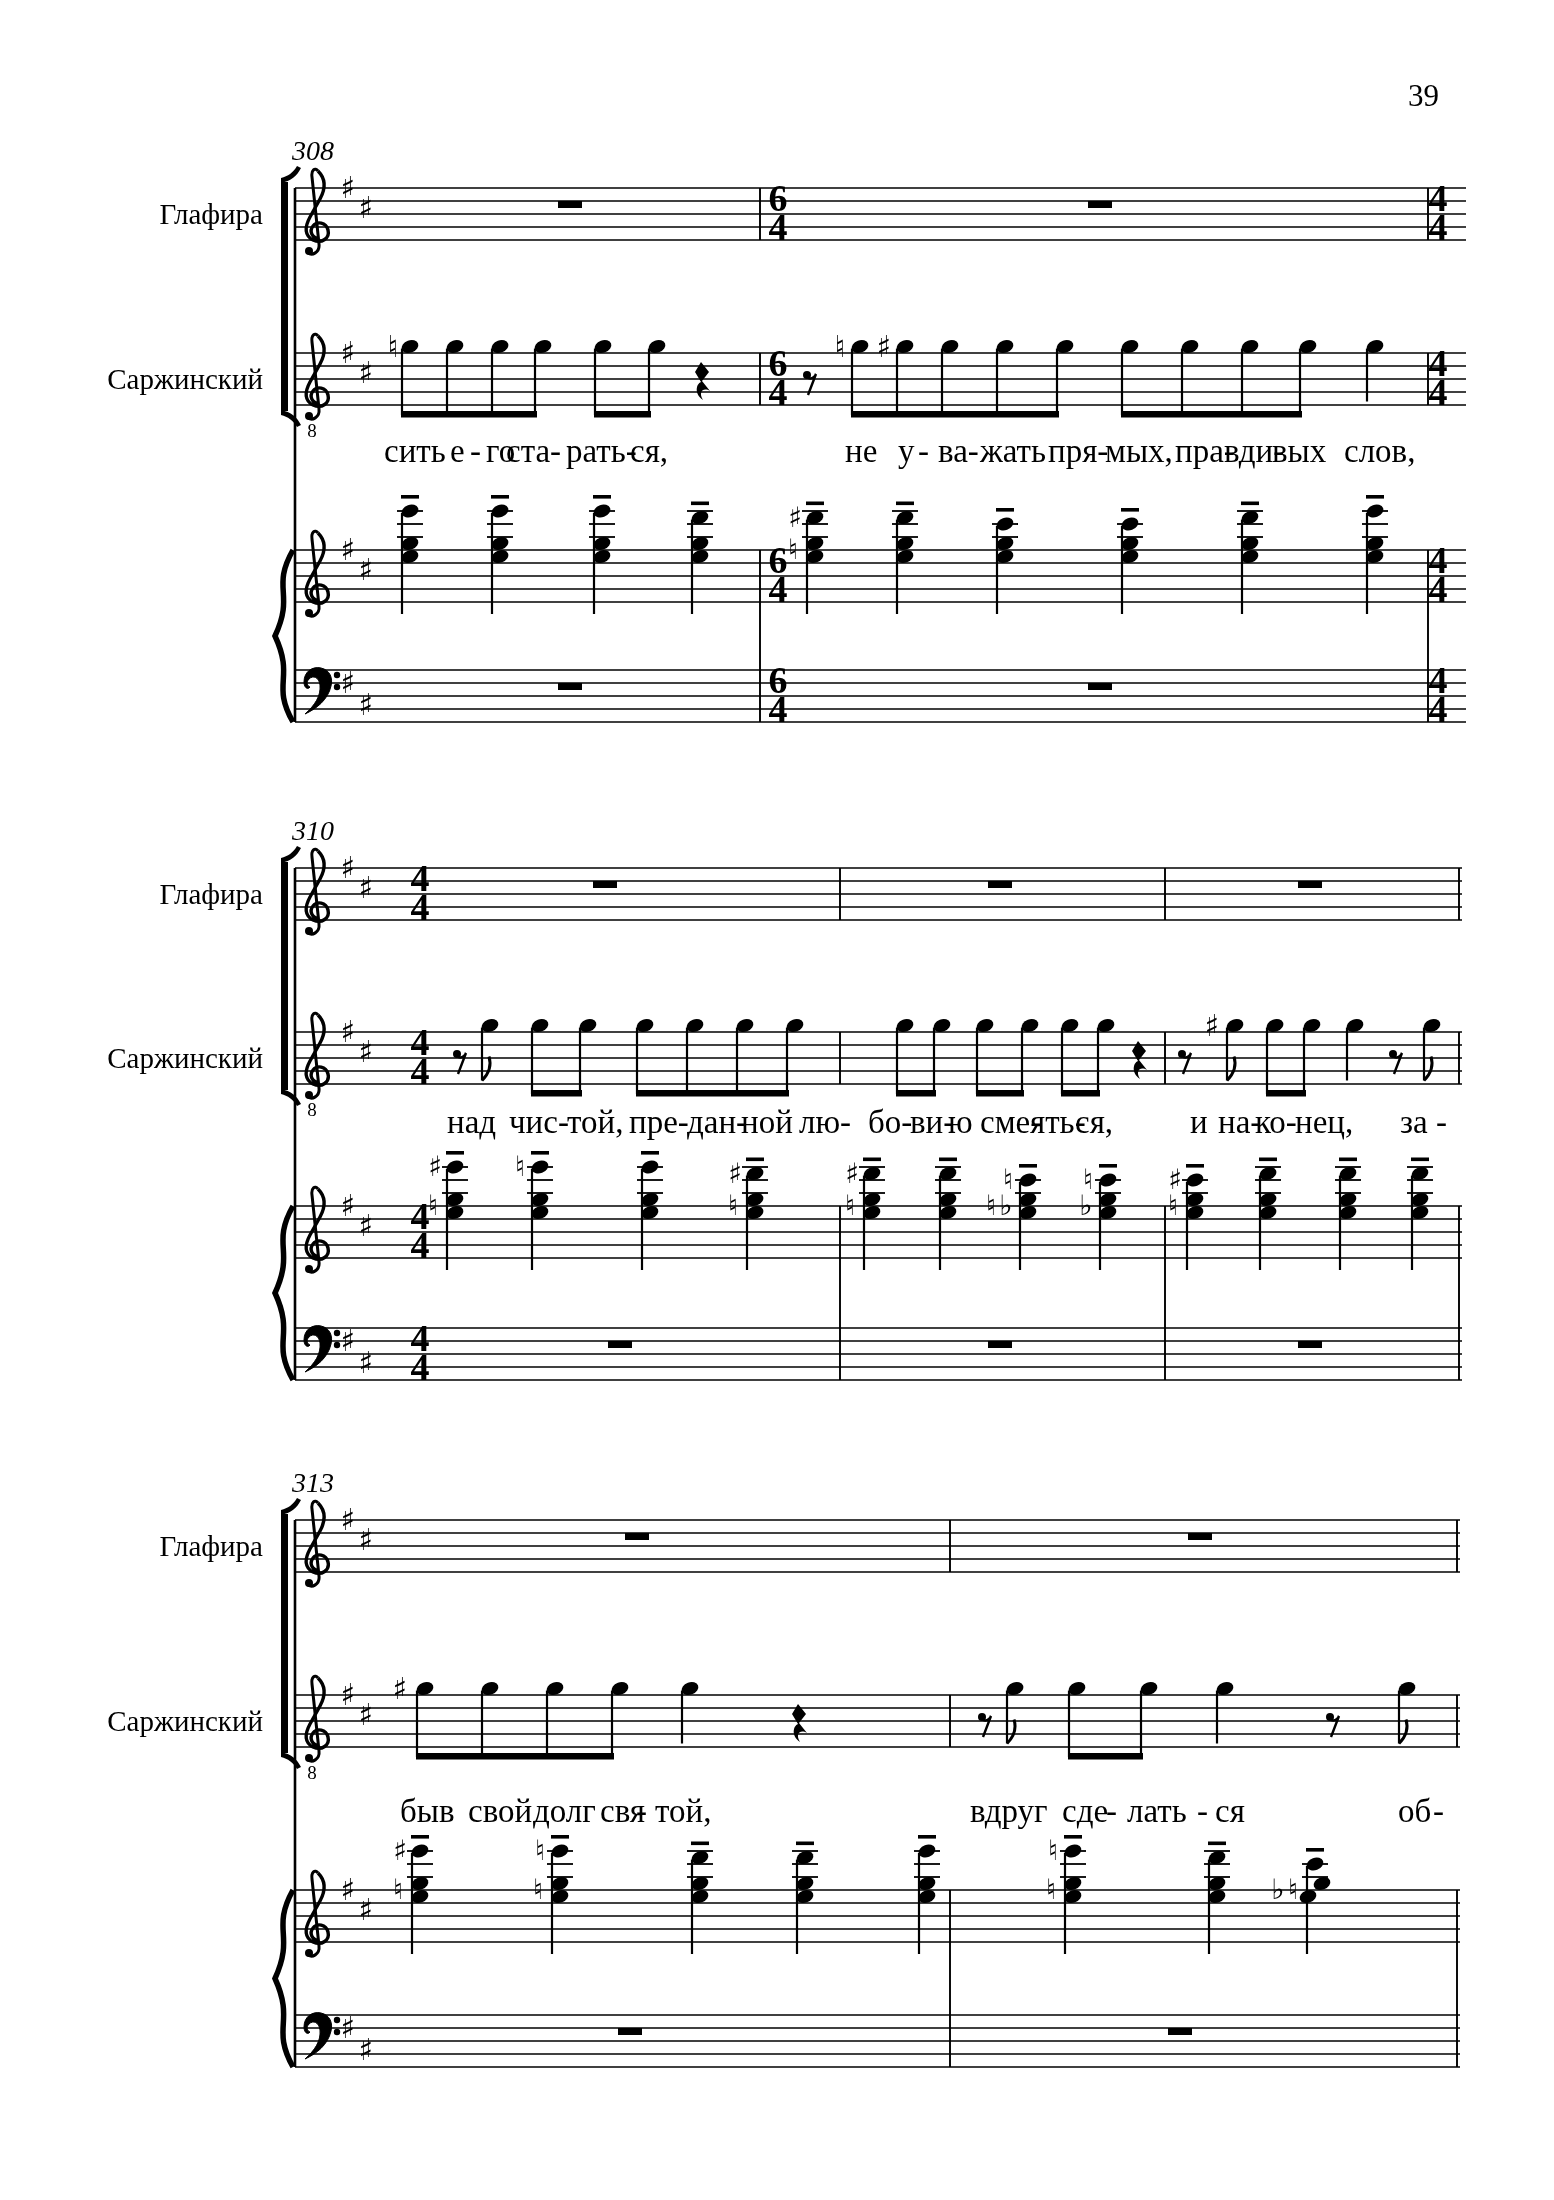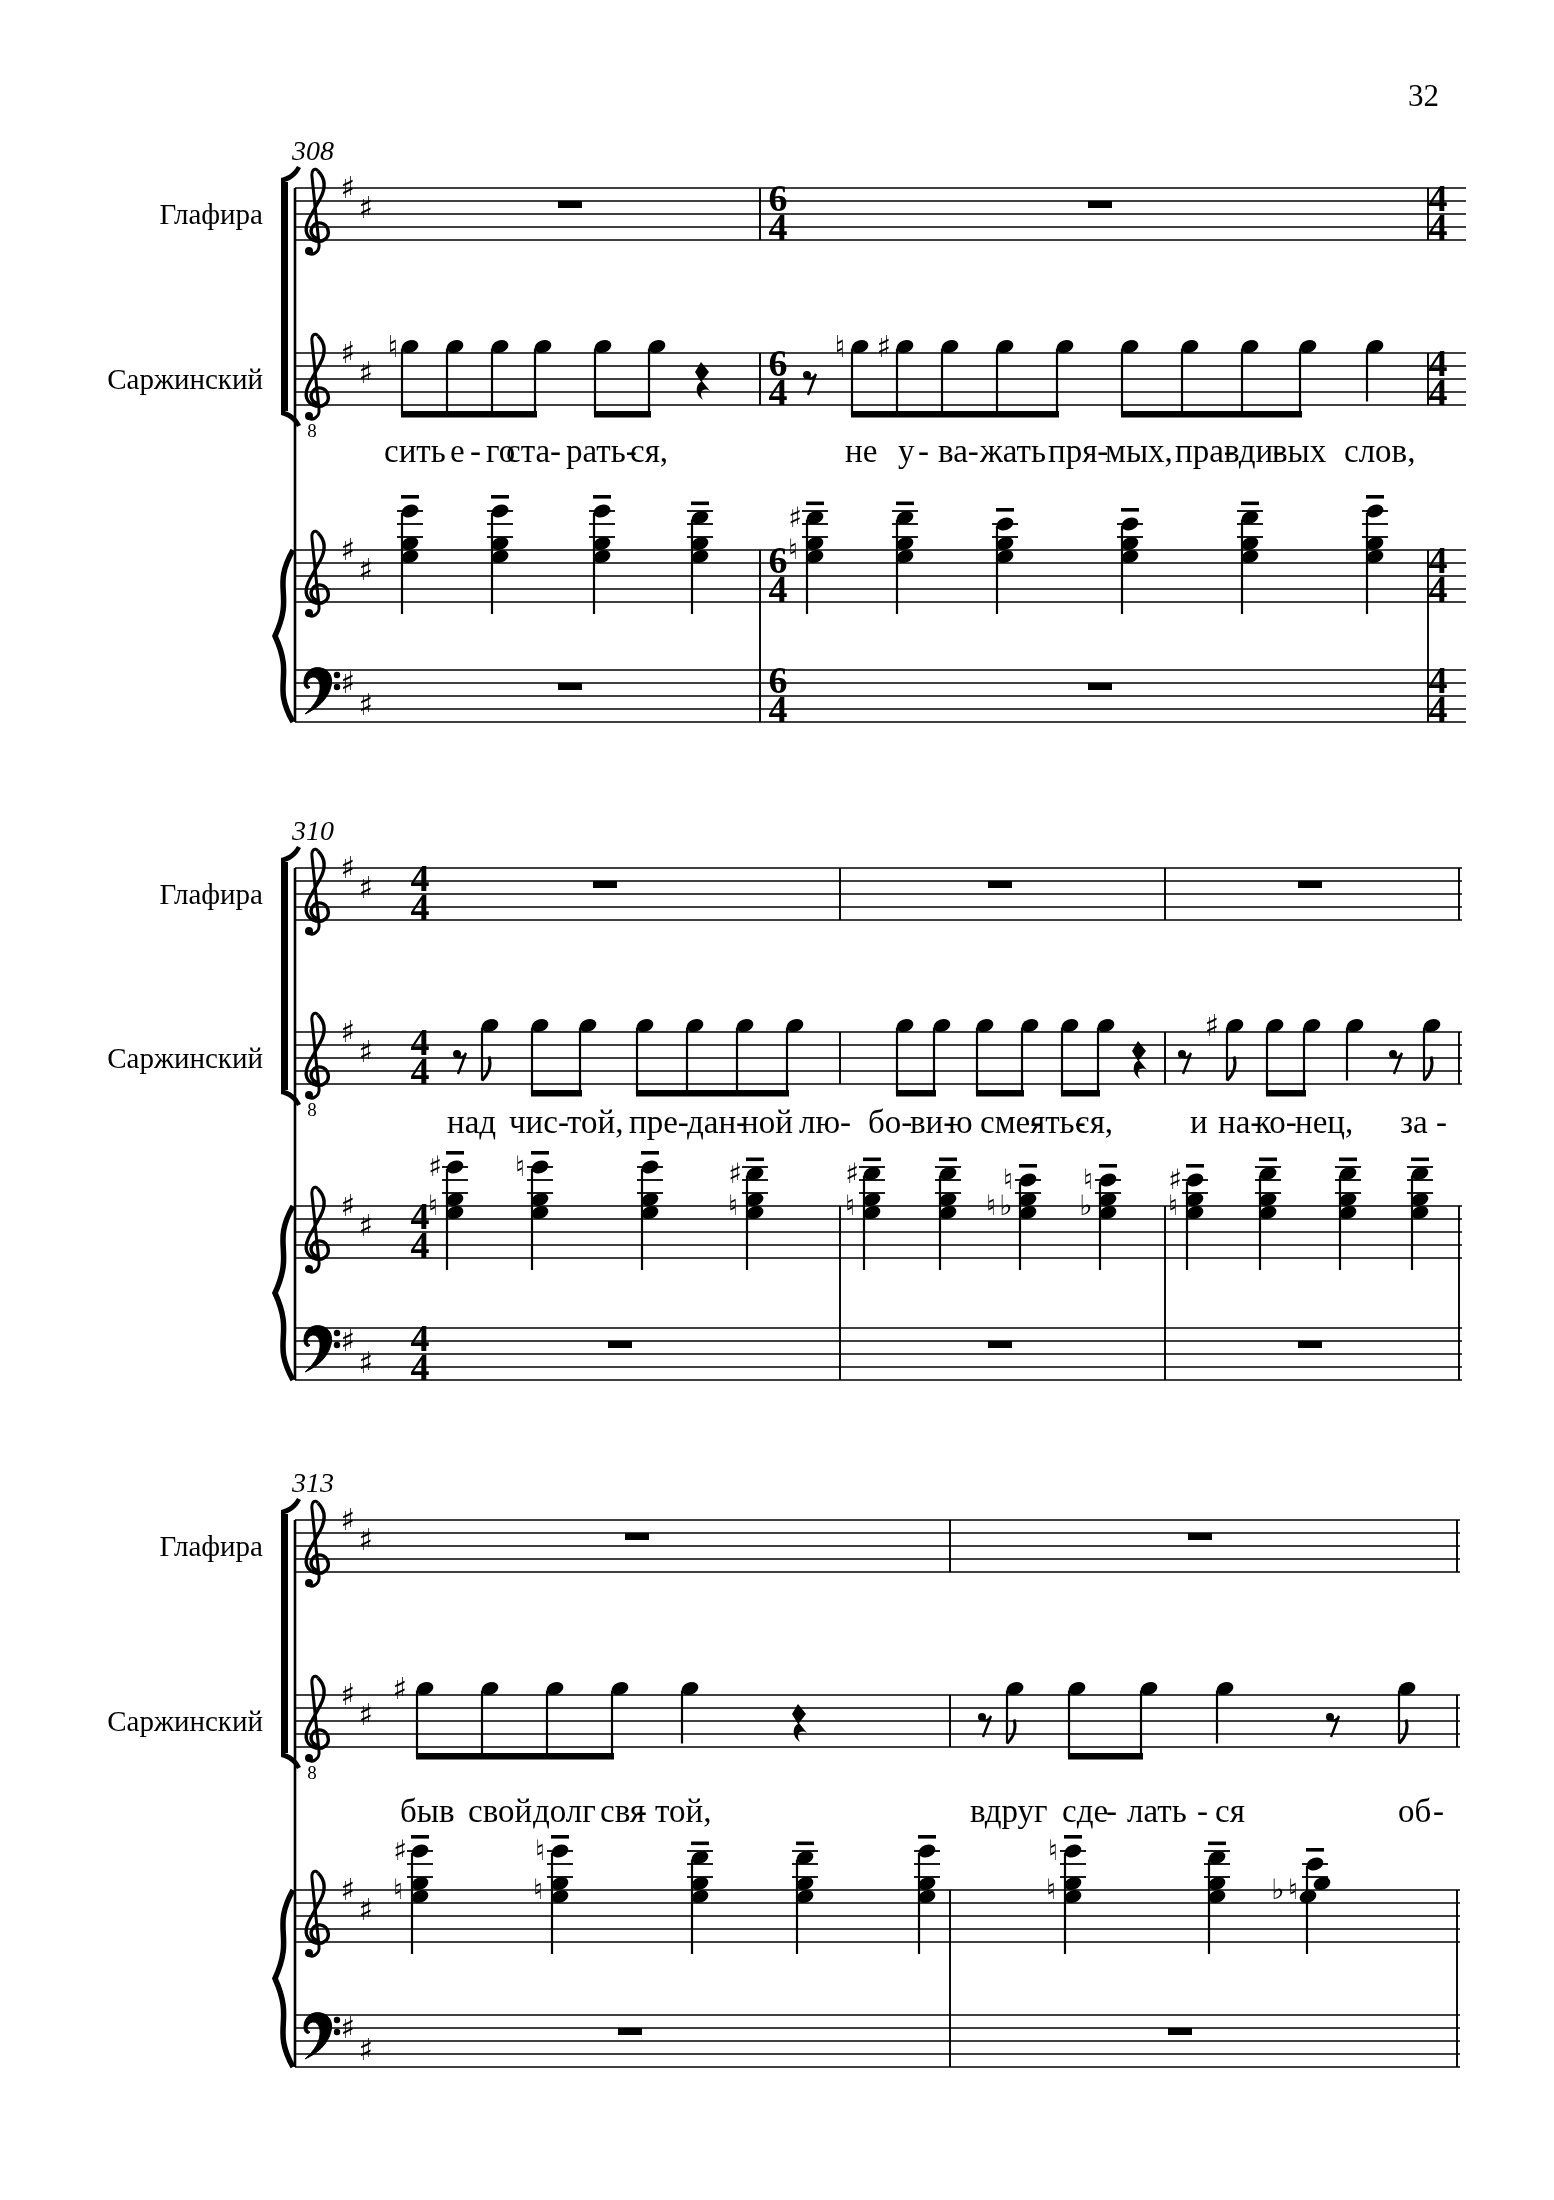--- a/index.html
+++ b/index.html
@@ -5,21 +5,21 @@
   html,body{margin:0;padding:0;background:#888;}
   .page{position:relative;width:1554px;height:2200px;background:#ffffff;overflow:hidden;
         font-family:"Liberation Serif",serif;color:#000;}
   .pagenum{position:absolute;left:1408px;top:78px;font-size:31px;}
   svg text{user-select:none;}
 </style>
 </head>
 <body>
 
 <div class="page">
-  <div class="pagenum">32</div>
+  <div class="pagenum">39</div>
   <svg id="score" width="1554" height="2200" viewBox="0 0 1554 2200" xmlns="http://www.w3.org/2000/svg">
       <g>
         <text x="292" y="160" fill="#000000" font-size="28" font-family="&quot;Liberation Serif&quot;,serif" text-anchor="start" font-style="italic" font-weight="normal">308</text>
         <line x1="295" y1="188" x2="1466" y2="188" stroke="#000000" stroke-width="1.5"></line>
         <line x1="295" y1="201" x2="1466" y2="201" stroke="#000000" stroke-width="1.5"></line>
         <line x1="295" y1="214" x2="1466" y2="214" stroke="#000000" stroke-width="1.5"></line>
         <line x1="295" y1="227" x2="1466" y2="227" stroke="#000000" stroke-width="1.5"></line>
         <line x1="295" y1="240" x2="1466" y2="240" stroke="#000000" stroke-width="1.5"></line>
         <line x1="295" y1="353" x2="1466" y2="353" stroke="#000000" stroke-width="1.5"></line>
         <line x1="295" y1="366" x2="1466" y2="366" stroke="#000000" stroke-width="1.5"></line>

